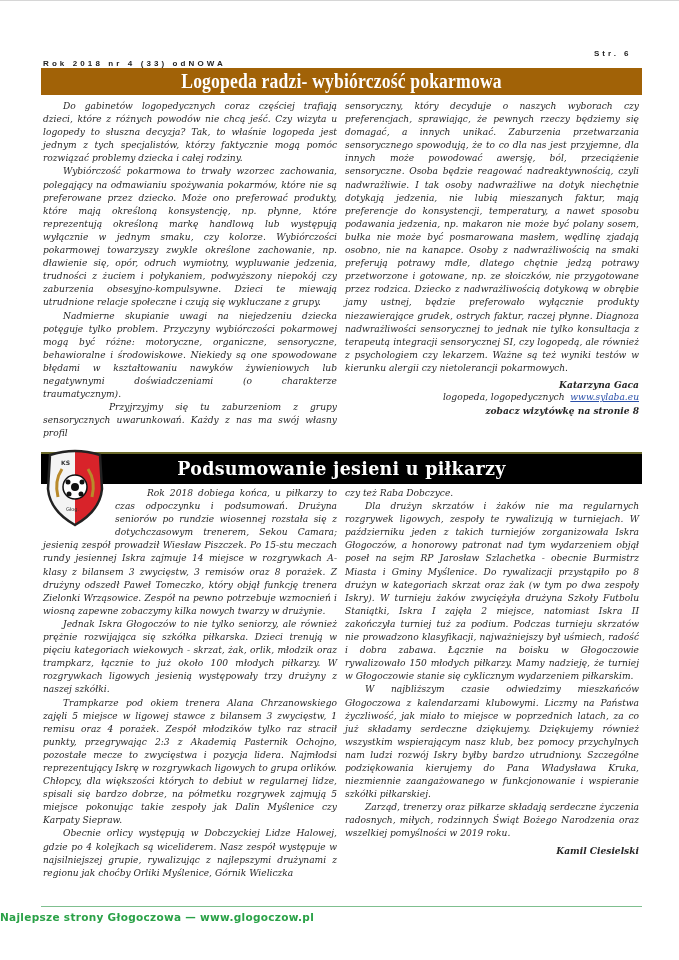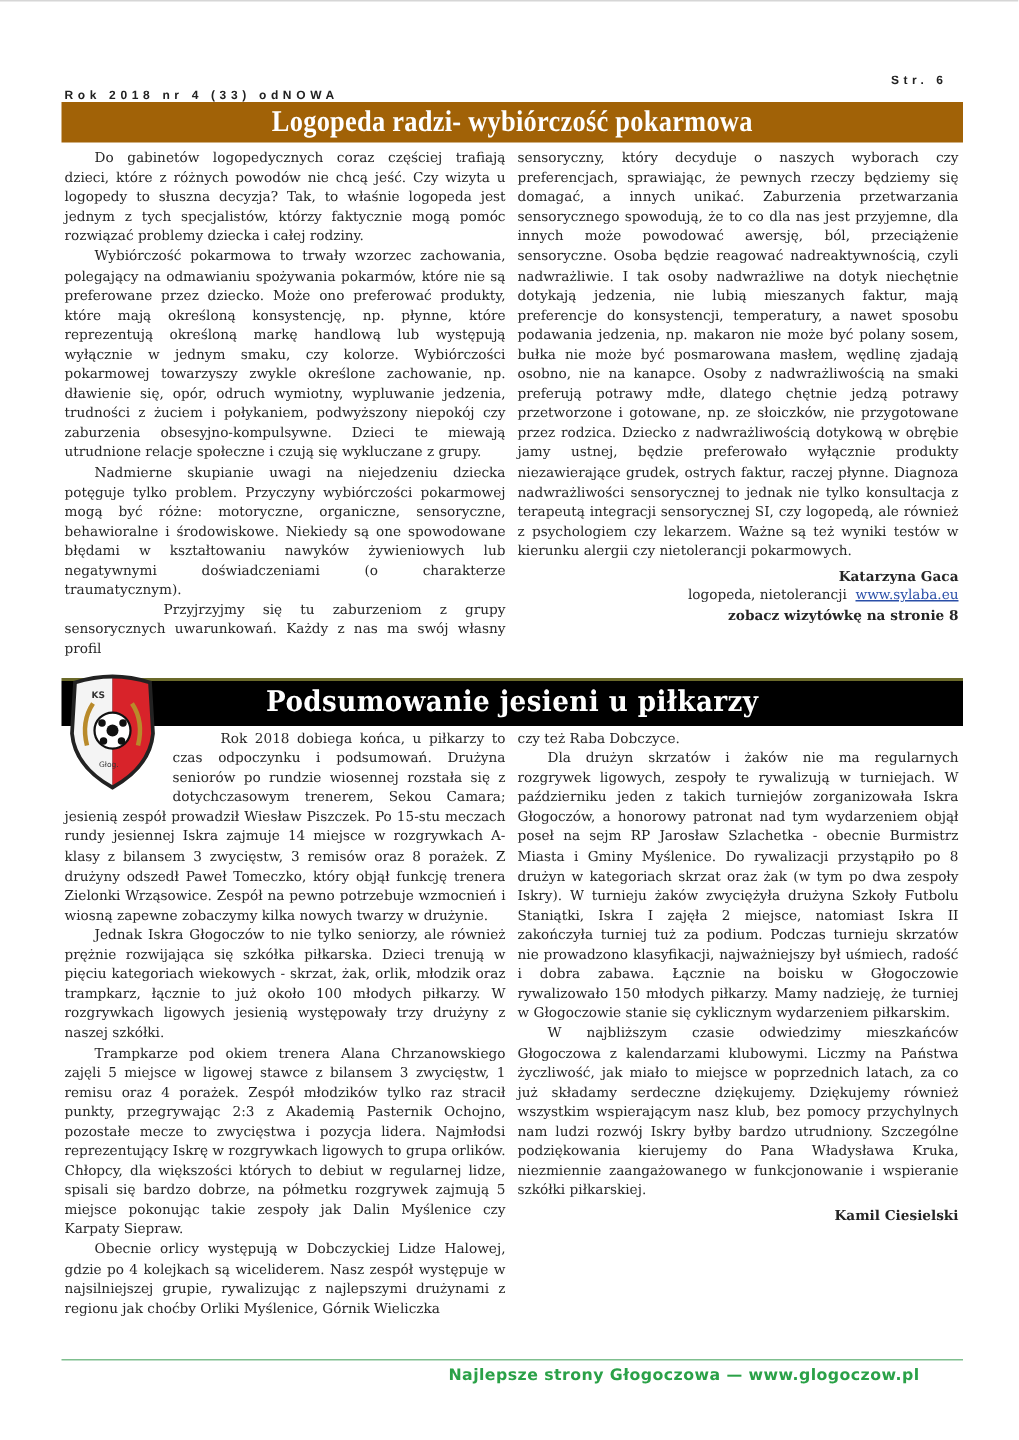--- a/index.html
+++ b/index.html
@@ -2,39 +2,39 @@
 <html><head>
 <meta charset="utf-8">
 <style>
   html, body { margin:0; padding:0; background:#ffffff; }
   body { width:679px; height:960px; position:relative; overflow:hidden; font-family:"DejaVu Serif", serif; color:#1a1a1a; }
   .page-border { position:absolute; left:0; top:0; width:679px; height:1px; background:#d6d6d6; }
   .header { position:absolute; left:43px; top:59px; width:445px; font-family:"Liberation Sans", sans-serif; font-weight:bold; font-size:8px; letter-spacing:3.1px; color:#222; }
   .header-page { position:absolute; left:594px; top:49px; font-family:"Liberation Sans", sans-serif; font-weight:bold; font-size:8px; letter-spacing:3px; color:#222; }
   .title-bar-green { position:absolute; left:41px; top:68px; width:601px; height:27px; background:#a16207; }
   .title-bar-green .title { position:absolute; left:0; right:0; top:2px; text-align:center; font-family:"Liberation Serif", serif; font-weight:bold; font-size:20px; color:#fff; letter-spacing:0.2px; transform:scaleX(0.88); }
-  .col { position:absolute; font-family:"DejaVu Serif", serif; font-size:9.1px; line-height:13.1px; text-align:justify; color:#262626; }
+  .col { position:absolute; font-family:"DejaVu Serif", serif; font-size:9.1px; line-height:13.1px; text-align:justify; color:#262626;font-style:italic; }
   .col p { margin:0; text-indent:20px; }
   .col p.noindent { text-indent:0; }
   .col p.bigindent { text-indent:66px; }
   .colA1 { left:43px; top:100px; width:294px; }
   .colA2 { left:345px; top:100px; width:294px; }
   .sig { text-align:right; margin-top:3px; }
   .sig .name { font-weight:bold; }
   .sig a { color:#2a4fa8; text-decoration:underline; }
   .sig .bold { font-weight:bold; }
   .olive-line { position:absolute; left:41px; top:452px; width:601px; height:2px; background:#6b6a2a; }
   .title-bar-olive { position:absolute; left:41px; top:454px; width:601px; height:30px; background:#000000; }
   .title-bar-olive .title { position:absolute; left:0; right:0; top:3px; text-align:center; font-family:"DejaVu Serif", serif; font-weight:bold; font-size:19px; color:#fff; letter-spacing:0.3px; transform:scaleX(0.92); }
   .logo { position:absolute; left:44px; top:449px; width:62px; height:78px; }
   .colB1 { left:43px; top:487px; width:294px; }
   .colB2 { left:345px; top:487px; width:294px; }
   .float-space { float:left; width:72px; height:40px; }
   .footer-line { position:absolute; left:41px; top:906px; width:601px; height:1px; background:#7fbf8f; }
-  .footer { position:absolute; left:0; width:613px; top:911px; text-align:right; font-family:"DejaVu Sans", sans-serif; font-weight:bold; font-size:10.5px; color:#2aa147; letter-spacing:0.3px; }
+  .footer { position:absolute; left:0; width:613px; top:911px; text-align:left; font-family:"DejaVu Sans", sans-serif; font-weight:bold; font-size:10.5px; color:#2aa147; letter-spacing:0.3px; }
 </style>
 </head>
 <body>
 
 <div class="page-border"></div>
 
 <div class="header">Rok 2018 nr 4 (33) odNOWA</div>
 <div class="header-page">Str. 6</div>
 
 <div class="title-bar-green">
@@ -46,21 +46,21 @@
   <p>Wybiórczość pokarmowa to trwały wzorzec zachowania, polegający na odmawianiu spożywania pokarmów, które nie są preferowane przez dziecko. Może ono preferować produkty, które mają określoną konsystencję, np. płynne, które reprezentują określoną markę handlową lub występują wyłącznie w jednym smaku, czy kolorze. Wybiórczości pokarmowej towarzyszy zwykle określone zachowanie, np. dławienie się, opór, odruch wymiotny, wypluwanie jedzenia, trudności z żuciem i połykaniem, podwyższony niepokój czy zaburzenia obsesyjno-kompulsywne. Dzieci te miewają utrudnione relacje społeczne i czują się wykluczane z grupy.</p>
   <p>Nadmierne skupianie uwagi na niejedzeniu dziecka potęguje tylko problem. Przyczyny wybiórczości pokarmowej mogą być różne: motoryczne, organiczne, sensoryczne, behawioralne i środowiskowe. Niekiedy są one spowodowane błędami w kształtowaniu nawyków żywieniowych lub negatywnymi doświadczeniami (o charakterze traumatycznym).</p>
   <p class="bigindent">Przyjrzyjmy się tu zaburzeniom z grupy sensorycznych uwarunkowań. Każdy z nas ma swój własny profil</p>
 </div>
 
 <div class="col colA2">
   <p class="noindent">sensoryczny, który decyduje o naszych wyborach czy preferencjach, sprawiając, że pewnych rzeczy będziemy się domagać, a innych unikać. Zaburzenia przetwarzania sensorycznego spowodują, że to co dla nas jest przyjemne, dla innych może powodować awersję, ból, przeciążenie sensoryczne. Osoba będzie reagować nadreaktywnością, czyli nadwrażliwie. I tak osoby nadwrażliwe na dotyk niechętnie dotykają jedzenia, nie lubią mieszanych faktur, mają preferencje do konsystencji, temperatury, a nawet sposobu podawania jedzenia, np. makaron nie może być polany sosem, bułka nie może być posmarowana masłem, wędlinę zjadają osobno, nie na kanapce. Osoby z nadwrażliwością na smaki preferują potrawy mdłe, dlatego chętnie jedzą potrawy przetworzone i gotowane, np. ze słoiczków, nie przygotowane przez rodzica. Dziecko z nadwrażliwością dotykową w obrębie jamy ustnej, będzie preferowało wyłącznie produkty niezawierające grudek, ostrych faktur, raczej płynne. Diagnoza nadwrażliwości sensorycznej to jednak nie tylko konsultacja z terapeutą integracji sensorycznej SI, czy logopedą, ale również z psychologiem czy lekarzem. Ważne są też wyniki testów w kierunku alergii czy nietolerancji pokarmowych.</p>
   <div class="sig">
     <div class="name">Katarzyna Gaca</div>
     <div>
-      <span>logopeda, nietolerancji</span>&nbsp;
+      <span>logopeda, logopedycznych</span>&nbsp;
       <a>www.sylaba.eu</a>
     </div>
     <div class="bold">zobacz wizytówkę na stronie 8</div>
   </div>
 </div>
 
 <div class="olive-line"></div>
 <div class="title-bar-olive">
   <div class="title">Podsumowanie jesieni u piłkarzy</div>
 </div>
@@ -96,19 +96,20 @@
   <p class="bigindent" style="text-indent:32px">Rok 2018 dobiega końca, u piłkarzy to czas odpoczynku i podsumowań. Drużyna seniorów po rundzie wiosennej rozstała się z dotychczasowym trenerem, Sekou Camara; jesienią zespół prowadził Wiesław Piszczek. Po 15-stu meczach rundy jesiennej Iskra zajmuje 14 miejsce w rozgrywkach A-klasy z bilansem 3 zwycięstw, 3 remisów oraz 8 porażek. Z drużyny odszedł Paweł Tomeczko, który objął funkcję trenera Zielonki Wrząsowice. Zespół na pewno potrzebuje wzmocnień i wiosną zapewne zobaczymy kilka nowych twarzy w drużynie.</p>
   <p>Jednak Iskra Głogoczów to nie tylko seniorzy, ale również prężnie rozwijająca się szkółka piłkarska. Dzieci trenują w pięciu kategoriach wiekowych - skrzat, żak, orlik, młodzik oraz trampkarz, łącznie to już około 100 młodych piłkarzy. W rozgrywkach ligowych jesienią występowały trzy drużyny z naszej szkółki.</p>
   <p>Trampkarze pod okiem trenera Alana Chrzanowskiego zajęli 5 miejsce w ligowej stawce z bilansem 3 zwycięstw, 1 remisu oraz 4 porażek. Zespół młodzików tylko raz stracił punkty, przegrywając 2:3 z Akademią Pasternik Ochojno, pozostałe mecze to zwycięstwa i pozycja lidera. Najmłodsi reprezentujący Iskrę w rozgrywkach ligowych to grupa orlików. Chłopcy, dla większości których to debiut w regularnej lidze, spisali się bardzo dobrze, na półmetku rozgrywek zajmują 5 miejsce pokonując takie zespoły jak Dalin Myślenice czy Karpaty Siepraw.</p>
   <p>Obecnie orlicy występują w Dobczyckiej Lidze Halowej, gdzie po 4 kolejkach są wiceliderem. Nasz zespół występuje w najsilniejszej grupie, rywalizując z najlepszymi drużynami z regionu jak choćby Orliki Myślenice, Górnik Wieliczka</p>
 </div>
 
 <div class="col colB2">
   <p class="noindent">czy też Raba Dobczyce.</p>
   <p>Dla drużyn skrzatów i żaków nie ma regularnych rozgrywek ligowych, zespoły te rywalizują w turniejach. W październiku jeden z takich turniejów zorganizowała Iskra Głogoczów, a honorowy patronat nad tym wydarzeniem objął poseł na sejm RP Jarosław Szlachetka - obecnie Burmistrz Miasta i Gminy Myślenice. Do rywalizacji przystąpiło po 8 drużyn w kategoriach skrzat oraz żak (w tym po dwa zespoły Iskry). W turnieju żaków zwyciężyła drużyna Szkoły Futbolu Staniątki, Iskra I zajęła 2 miejsce, natomiast Iskra II zakończyła turniej tuż za podium. Podczas turnieju skrzatów nie prowadzono klasyfikacji, najważniejszy był uśmiech, radość i dobra zabawa. Łącznie na boisku w Głogoczowie rywalizowało 150 młodych piłkarzy. Mamy nadzieję, że turniej w Głogoczowie stanie się cyklicznym wydarzeniem piłkarskim.</p>
   <p>W najbliższym czasie odwiedzimy mieszkańców Głogoczowa z kalendarzami klubowymi. Liczmy na Państwa życzliwość, jak miało to miejsce w poprzednich latach, za co już składamy serdeczne dziękujemy. Dziękujemy również wszystkim wspierającym nasz klub, bez pomocy przychylnych nam ludzi rozwój Iskry byłby bardzo utrudniony. Szczególne podziękowania kierujemy do Pana Władysława Kruka, niezmiennie zaangażowanego w funkcjonowanie i wspieranie szkółki piłkarskiej.</p>
+  <p>Zarząd, trenerzy oraz piłkarze składają serdeczne życzenia radosnych, miłych, rodzinnych Świąt Bożego Narodzenia oraz wszelkiej pomyślności w 2019 roku.</p>
   <div class="sig">
     <div class="name">Kamil Ciesielski</div>
   </div>
 </div>
 
 <div class="footer-line"></div>
 <div class="footer">Najlepsze strony Głogoczowa — www.glogoczow.pl</div>
 
 </body></html>

